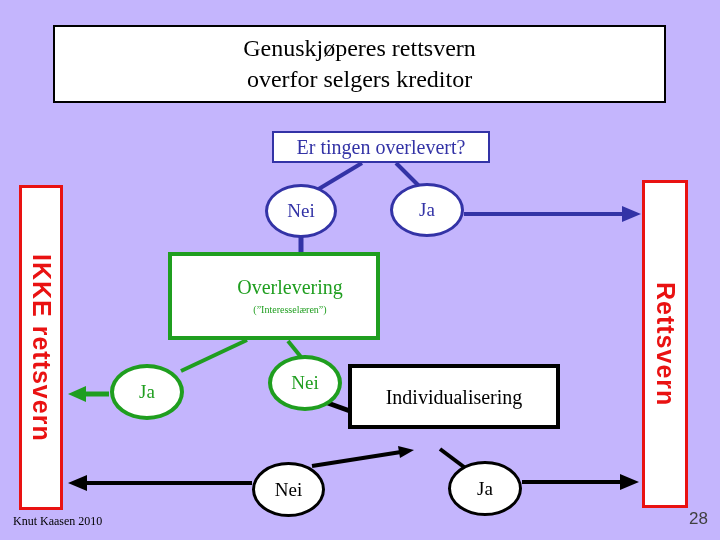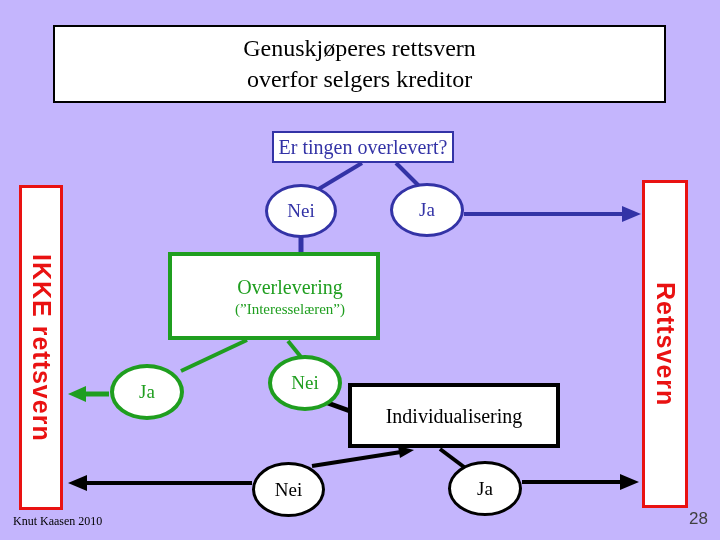--- a/index.html
+++ b/index.html
@@ -57,21 +57,21 @@
 
   .title-box {
     left: 53px; top: 25px; width: 613px; height: 78px;
     border: 2px solid var(--c-ink);
     color: var(--c-ink);
     font-size: 24px;
     line-height: 31px;
   }
 
   .q1-box {
-    left: 272px; top: 131px; width: 182px; height: 32px;
+    left: 272px; top: 131px; width: 218px; height: 32px;
     border: 2px solid var(--c-blue);
     color: var(--c-blue);
     font-size: 20px;
     line-height: 22px;
   }
   .ellipse.blue { border: 3px solid var(--c-blue); color: var(--c-blue); }
   .el-q1-no { left: 265px; top: 184px; width: 72px; height: 54px; }
   .el-q1-yes { left: 390px; top: 183px; width: 74px; height: 54px; }
 
   .red-box {
@@ -91,30 +91,30 @@
 
   .q2-box {
     left: 168px; top: 252px; width: 212px; height: 88px;
     border: 4px solid var(--c-green);
     color: var(--c-green);
     font-size: 20px;
     line-height: 24px;
     padding-left: 32px;
   }
   .q2-box .note {
-    font-size: 15px;
+    font-size: 10px;
     line-height: 15px;
     margin-top: 3px;
   }
   .ellipse.green { border: 4px solid var(--c-green); color: var(--c-green); }
   .el-q2-yes { left: 110px; top: 364px; width: 74px; height: 56px; }
   .el-q2-no  { left: 268px; top: 355px; width: 74px; height: 56px; }
 
   .q3-box {
-    left: 348px; top: 383px; width: 212px; height: 65px;
+    left: 348px; top: 364px; width: 212px; height: 65px;
     border: 4px solid var(--c-ink);
     color: var(--c-ink);
     font-size: 20px;
     line-height: 26px;
   }
   .ellipse.black { border: 3px solid var(--c-ink); color: var(--c-ink); }
   .el-q3-no  { left: 252px; top: 462px; width: 73px; height: 55px; }
   .el-q3-yes { left: 448px; top: 461px; width: 74px; height: 55px; }
 
   .footer-credit {

